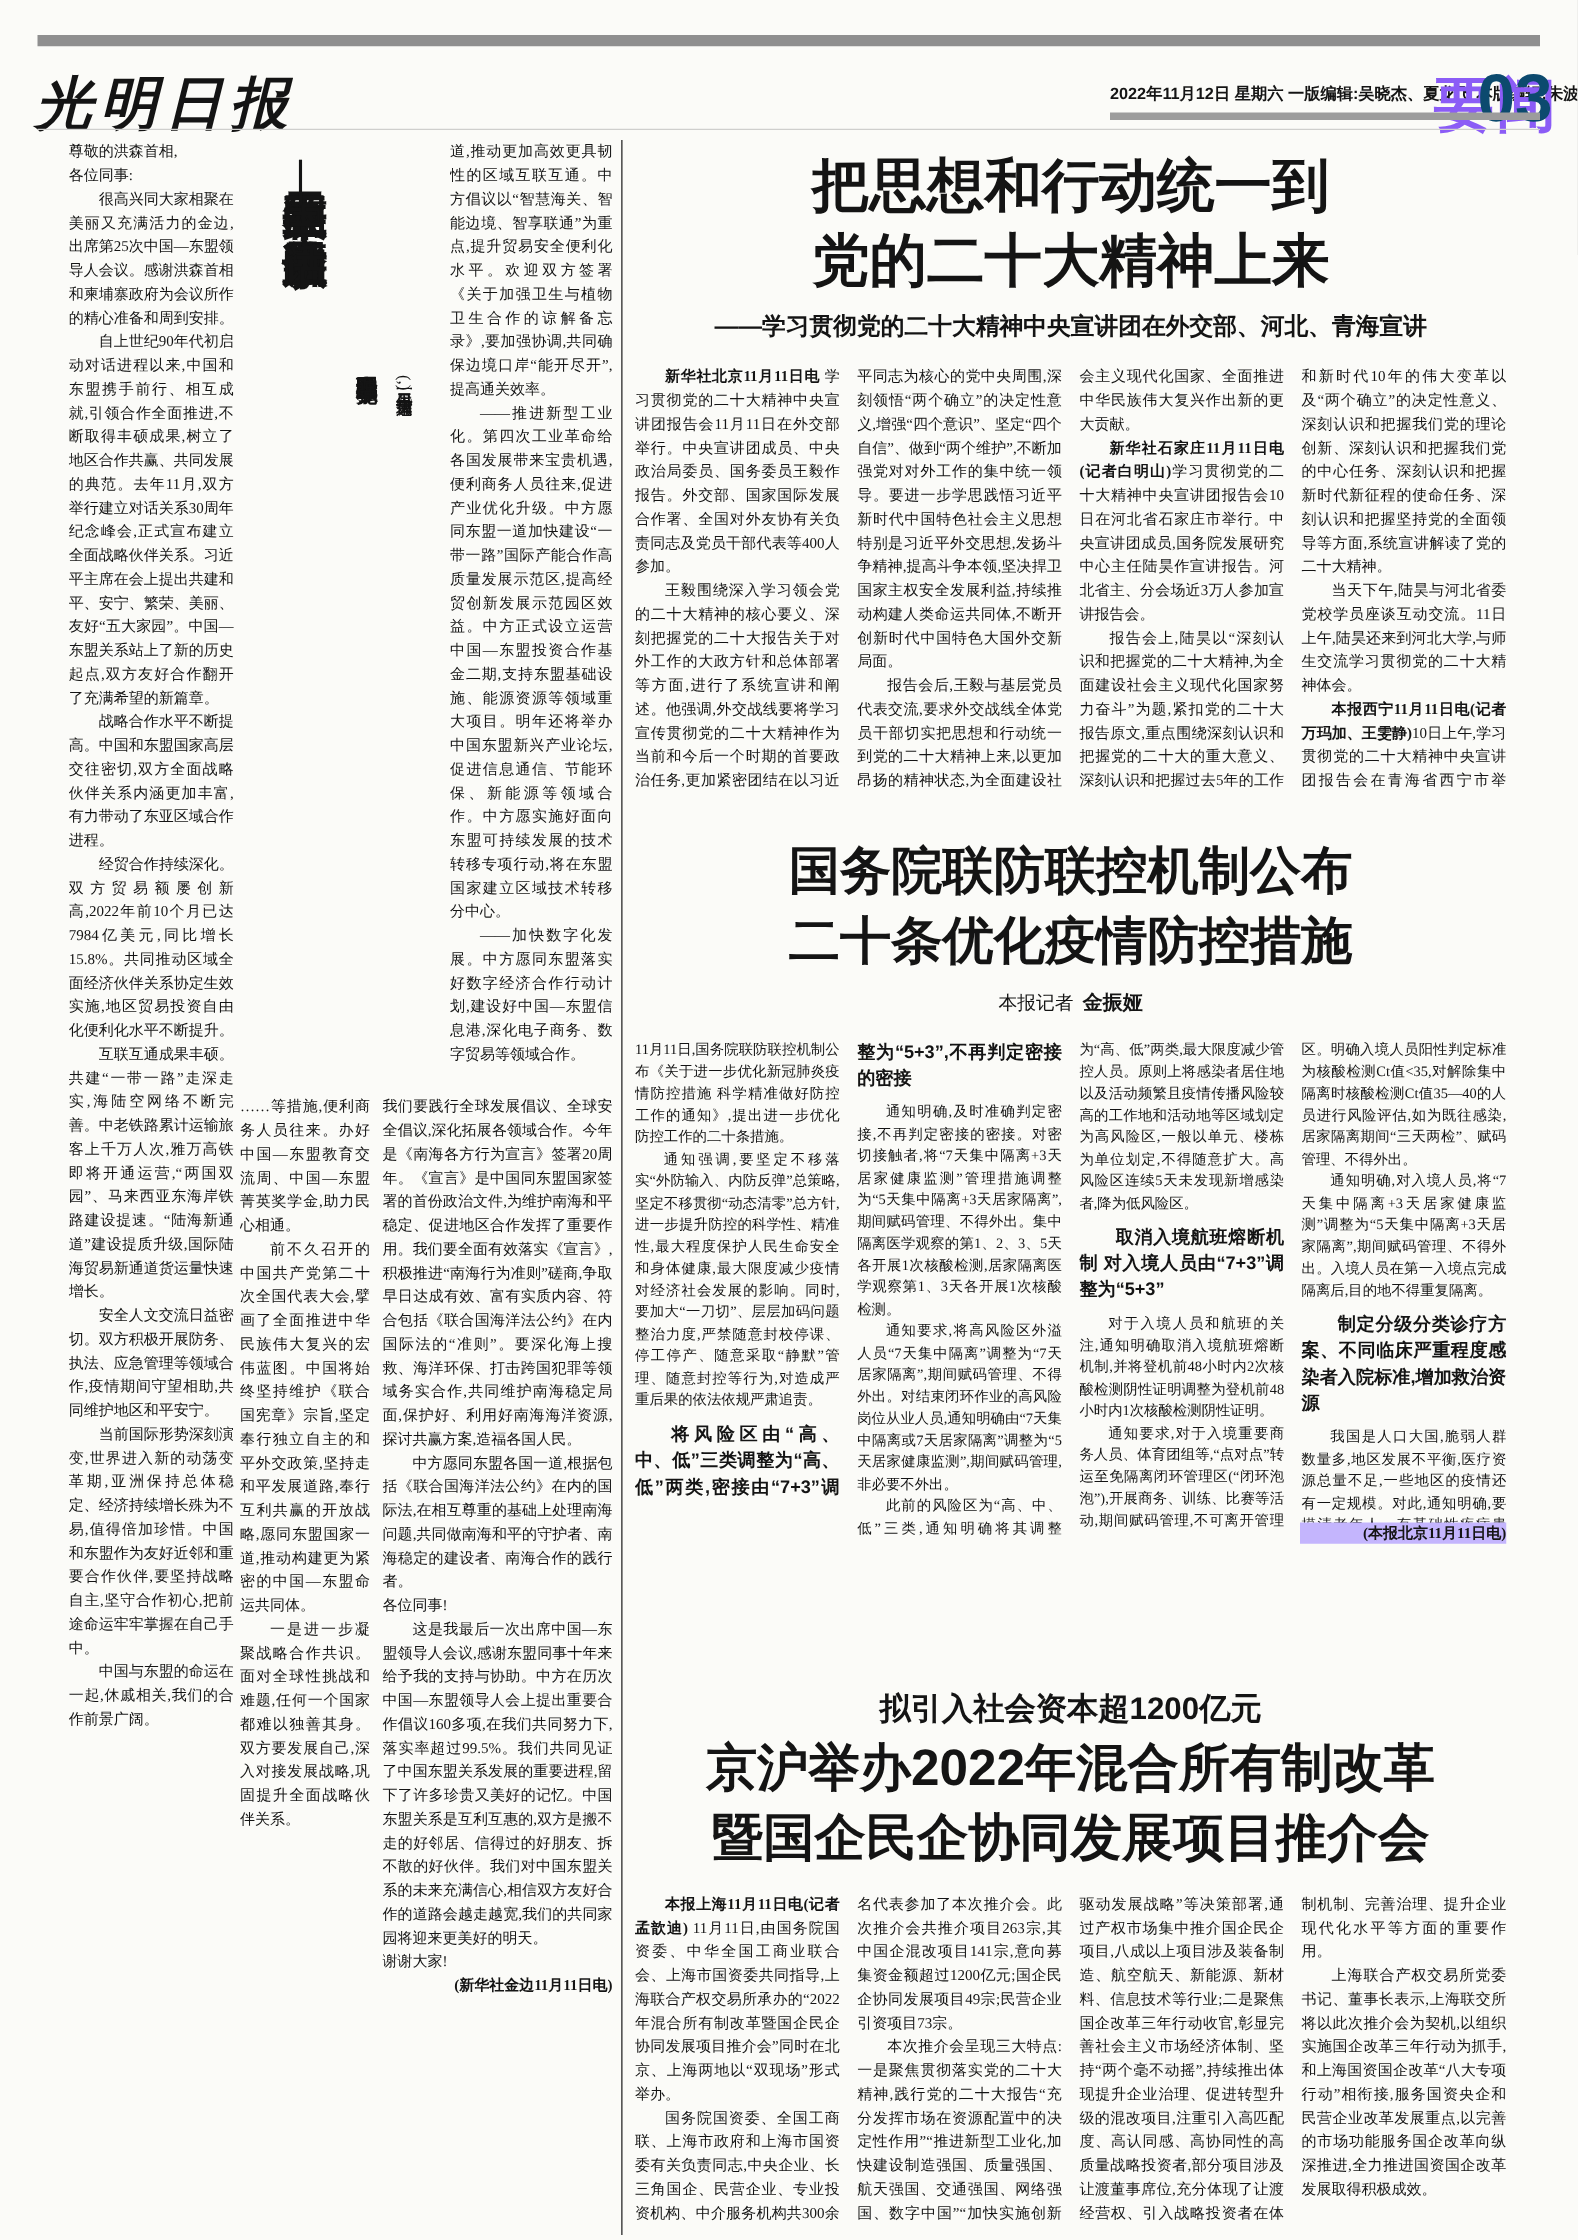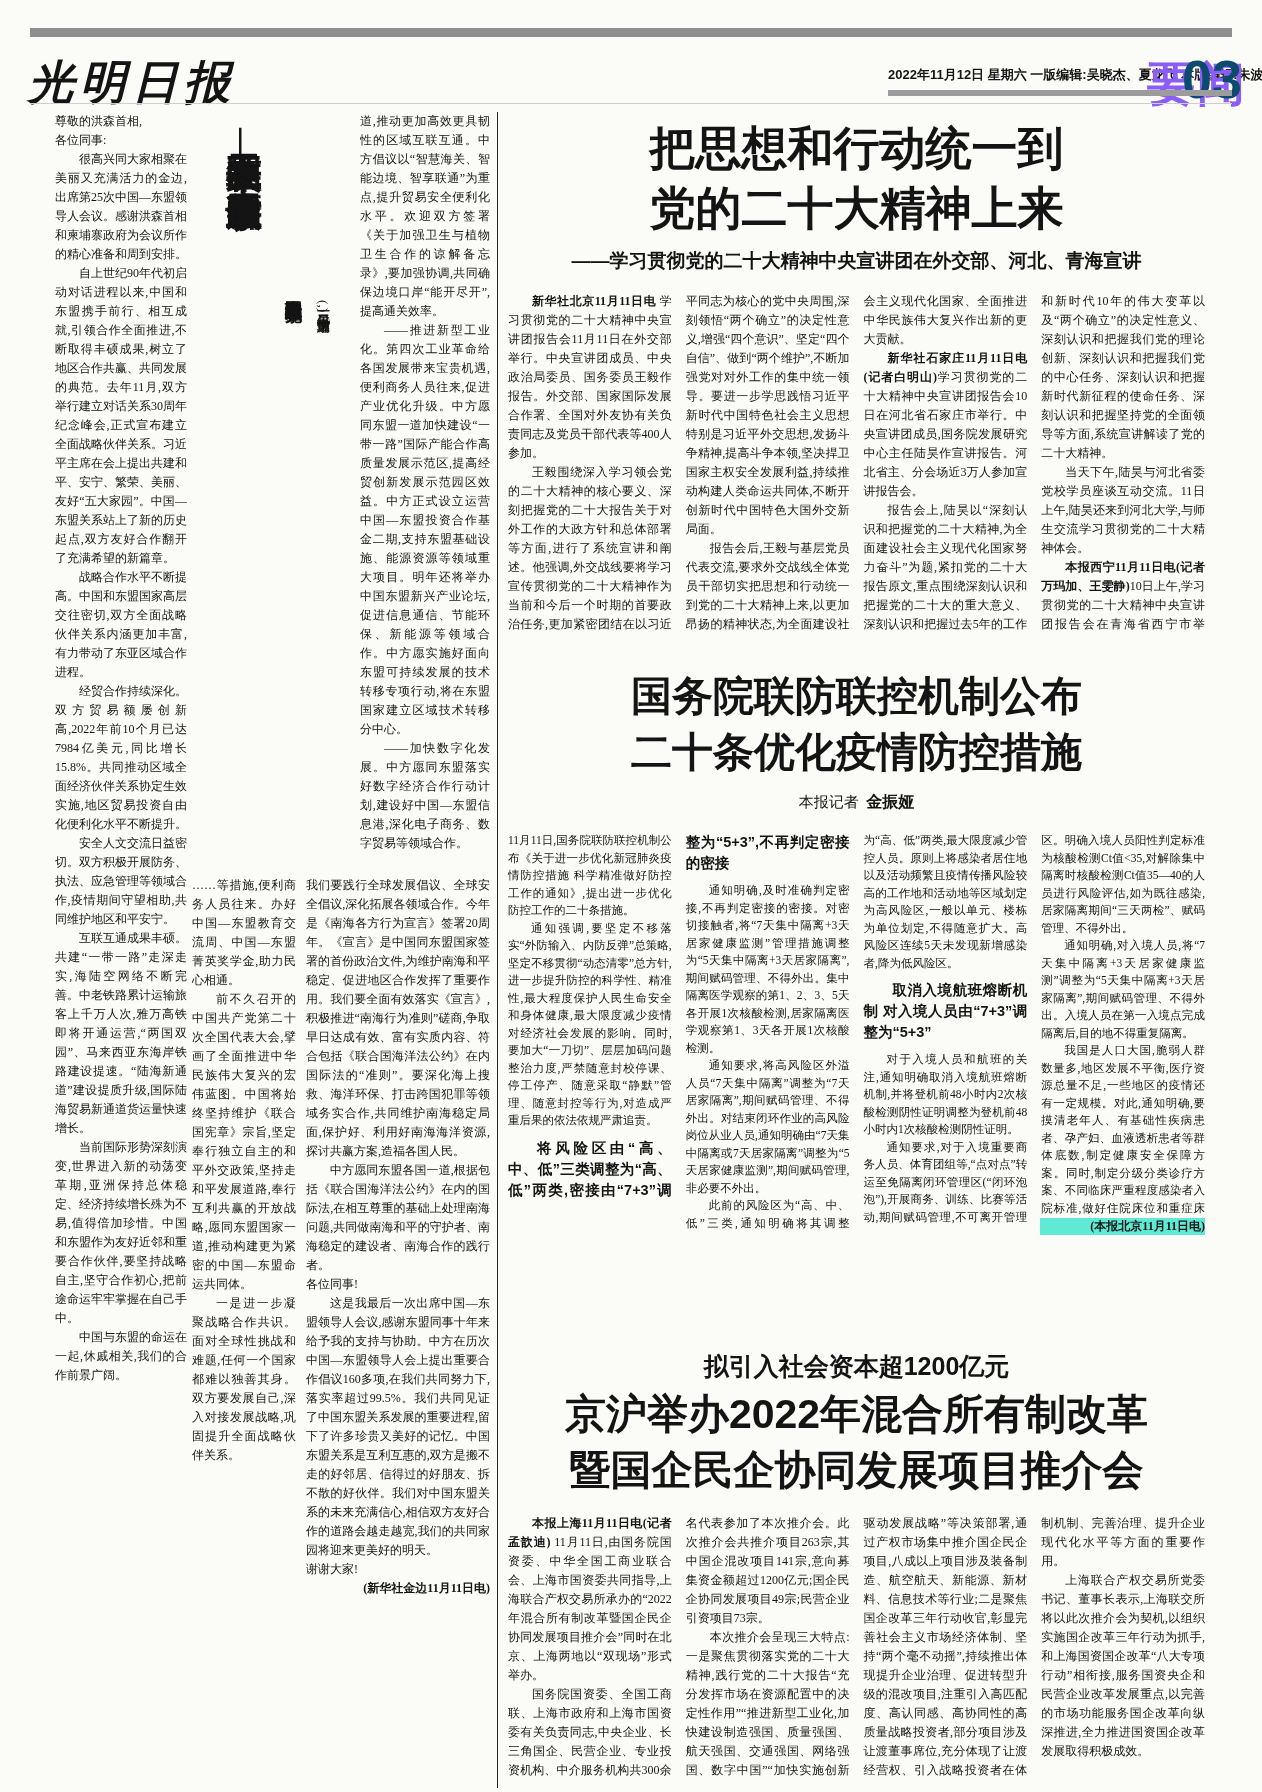--- a/index.html
+++ b/index.html
@@ -34,21 +34,21 @@
   .v-byline{position:absolute;left:282px;top:288px;width:22px;height:420px;
             writing-mode:vertical-rl;font-size:17px;line-height:22px;font-weight:bold;}
   .v-date{position:absolute;left:314px;top:300px;width:18px;height:480px;
           writing-mode:vertical-rl;font-size:13.5px;line-height:18px;}
   
   .headline{position:absolute;text-align:center;font-weight:900;font-family:Liberation Sans, sans-serif;}
   .subtitle{position:absolute;text-align:center;font-weight:bold;font-family:"Liberation Sans",sans-serif;}
   .byline-c{position:absolute;text-align:center;font-size:15px;}
   .byline-c b{font-size:16px;}
   .covid-sig{position:absolute;left:1040px;top:1218px;width:165px;text-align:right;
-             font-size:12px;font-weight:bold;background:#5eead4;}
+             font-size:12px;font-weight:bold;background:#c4b5fd;}
 </style>
 </head>
 <body>
 
 <div class="page">
 
   <div class="topbar"></div>
   <div class="logo">光明日报</div>
   <div class="dateline">2022年11月12日  星期六   一版编辑:吴晓杰、夏龙飞   本版编辑:朱波</div>
   <div class="section-name">要闻</div>
@@ -59,22 +59,22 @@
   <div class="vrule"></div>
 
   <div>
     <div class="col" style="left:55px;top:112px;width:132px;height:1676px;">
         <p class="np">尊敬的洪森首相,</p>
         <p class="np">各位同事:</p>
         <p>很高兴同大家相聚在美丽又充满活力的金边,出席第25次中国—东盟领导人会议。感谢洪森首相和柬埔寨政府为会议所作的精心准备和周到安排。</p>
         <p>自上世纪90年代初启动对话进程以来,中国和东盟携手前行、相互成就,引领合作全面推进,不断取得丰硕成果,树立了地区合作共赢、共同发展的典范。去年11月,双方举行建立对话关系30周年纪念峰会,正式宣布建立全面战略伙伴关系。习近平主席在会上提出共建和平、安宁、繁荣、美丽、友好“五大家园”。中国—东盟关系站上了新的历史起点,双方友好合作翻开了充满希望的新篇章。</p>
         <p>战略合作水平不断提高。中国和东盟国家高层交往密切,双方全面战略伙伴关系内涵更加丰富,有力带动了东亚区域合作进程。</p>
         <p>经贸合作持续深化。双方贸易额屡创新高,2022年前10个月已达7984亿美元,同比增长15.8%。共同推动区域全面经济伙伴关系协定生效实施,地区贸易投资自由化便利化水平不断提升。</p>
+        <p>互联互通成果丰硕。共建“一带一路”走深走实,海陆空网络不断完善。中老铁路累计运输旅客上千万人次,雅万高铁即将开通运营,“两国双园”、马来西亚东海岸铁路建设提速。“陆海新通道”建设提质升级,国际陆海贸易新通道货运量快速增长。</p>
         <p>安全人文交流日益密切。双方积极开展防务、执法、应急管理等领域合作,疫情期间守望相助,共同维护地区和平安宁。</p>
-        <p>互联互通成果丰硕。共建“一带一路”走深走实,海陆空网络不断完善。中老铁路累计运输旅客上千万人次,雅万高铁即将开通运营,“两国双园”、马来西亚东海岸铁路建设提速。“陆海新通道”建设提质升级,国际陆海贸易新通道货运量快速增长。</p>
         <p>当前国际形势深刻演变,世界进入新的动荡变革期,亚洲保持总体稳定、经济持续增长殊为不易,值得倍加珍惜。中国和东盟作为友好近邻和重要合作伙伴,要坚持战略自主,坚守合作初心,把前途命运牢牢掌握在自己手中。</p>
         <p>中国与东盟的命运在一起,休戚相关,我们的合作前景广阔。</p>
       </div>
 
     <div class="v-title">在第二十五次中国—东盟领导人会议上的讲话</div>
     <div class="v-byline">中华人民共和国国务院总理 李克强</div>
     <div class="v-date">(二〇二二年十一月十一日,柬埔寨金边)</div>
 
     <div class="col" style="left:360px;top:112px;width:130px;height:748px;">
         <p class="np">道,推动更加高效更具韧性的区域互联互通。中方倡议以“智慧海关、智能边境、智享联通”为重点,提升贸易安全便利化水平。欢迎双方签署《关于加强卫生与植物卫生合作的谅解备忘录》,要加强协调,共同确保边境口岸“能开尽开”,提高通关效率。</p>
@@ -127,20 +127,21 @@
         <p class="np">11月11日,国务院联防联控机制公布《关于进一步优化新冠肺炎疫情防控措施  科学精准做好防控工作的通知》,提出进一步优化防控工作的二十条措施。</p>
         <p>通知强调,要坚定不移落实“外防输入、内防反弹”总策略,坚定不移贯彻“动态清零”总方针,进一步提升防控的科学性、精准性,最大程度保护人民生命安全和身体健康,最大限度减少疫情对经济社会发展的影响。同时,要加大“一刀切”、层层加码问题整治力度,严禁随意封校停课、停工停产、随意采取“静默”管理、随意封控等行为,对造成严重后果的依法依规严肃追责。</p>
         <h4>将风险区由“高、中、低”三类调整为“高、低”两类,密接由“7+3”调整为“5+3”,不再判定密接的密接</h4>
         <p>通知明确,及时准确判定密接,不再判定密接的密接。对密切接触者,将“7天集中隔离+3天居家健康监测”管理措施调整为“5天集中隔离+3天居家隔离”,期间赋码管理、不得外出。集中隔离医学观察的第1、2、3、5天各开展1次核酸检测,居家隔离医学观察第1、3天各开展1次核酸检测。</p>
         <p>通知要求,将高风险区外溢人员“7天集中隔离”调整为“7天居家隔离”,期间赋码管理、不得外出。对结束闭环作业的高风险岗位从业人员,通知明确由“7天集中隔离或7天居家隔离”调整为“5天居家健康监测”,期间赋码管理,非必要不外出。</p>
         <p>此前的风险区为“高、中、低”三类,通知明确将其调整为“高、低”两类,最大限度减少管控人员。原则上将感染者居住地以及活动频繁且疫情传播风险较高的工作地和活动地等区域划定为高风险区,一般以单元、楼栋为单位划定,不得随意扩大。高风险区连续5天未发现新增感染者,降为低风险区。</p>
         <h4>取消入境航班熔断机制  对入境人员由“7+3”调整为“5+3”</h4>
         <p>对于入境人员和航班的关注,通知明确取消入境航班熔断机制,并将登机前48小时内2次核酸检测阴性证明调整为登机前48小时内1次核酸检测阴性证明。</p>
         <p>通知要求,对于入境重要商务人员、体育团组等,“点对点”转运至免隔离闭环管理区(“闭环泡泡”),开展商务、训练、比赛等活动,期间赋码管理,不可离开管理区。明确入境人员阳性判定标准为核酸检测Ct值&lt;35,对解除集中隔离时核酸检测Ct值35—40的人员进行风险评估,如为既往感染,居家隔离期间“三天两检”、赋码管理、不得外出。</p>
         <p>通知明确,对入境人员,将“7天集中隔离+3天居家健康监测”调整为“5天集中隔离+3天居家隔离”,期间赋码管理、不得外出。入境人员在第一入境点完成隔离后,目的地不得重复隔离。</p>
+        <h4>制定分级分类诊疗方案、不同临床严重程度感染者入院标准,增加救治资源</h4>
         <p>我国是人口大国,脆弱人群数量多,地区发展不平衡,医疗资源总量不足,一些地区的疫情还有一定规模。对此,通知明确,要摸清老年人、有基础性疾病患者、孕产妇、血液透析患者等群体底数,制定健康安全保障方案。同时,制定分级分类诊疗方案、不同临床严重程度感染者入院标准,做好住院床位和重症床位准备,增加救治资源,加快新冠肺炎治疗相关药物储备。</p>
       </div>
     <div class="covid-sig">(本报北京11月11日电)</div>
   </div>
 
   <div>
     <div class="subtitle" style="left:508px;top:1350px;width:697px;font-size:25px;">拟引入社会资本超1200亿元</div>
     <div class="headline" style="left:508px;top:1386px;width:697px;font-size:41px;line-height:56px;">
       <div>京沪举办2022年混合所有制改革</div>
       <div>暨国企民企协同发展项目推介会</div>

